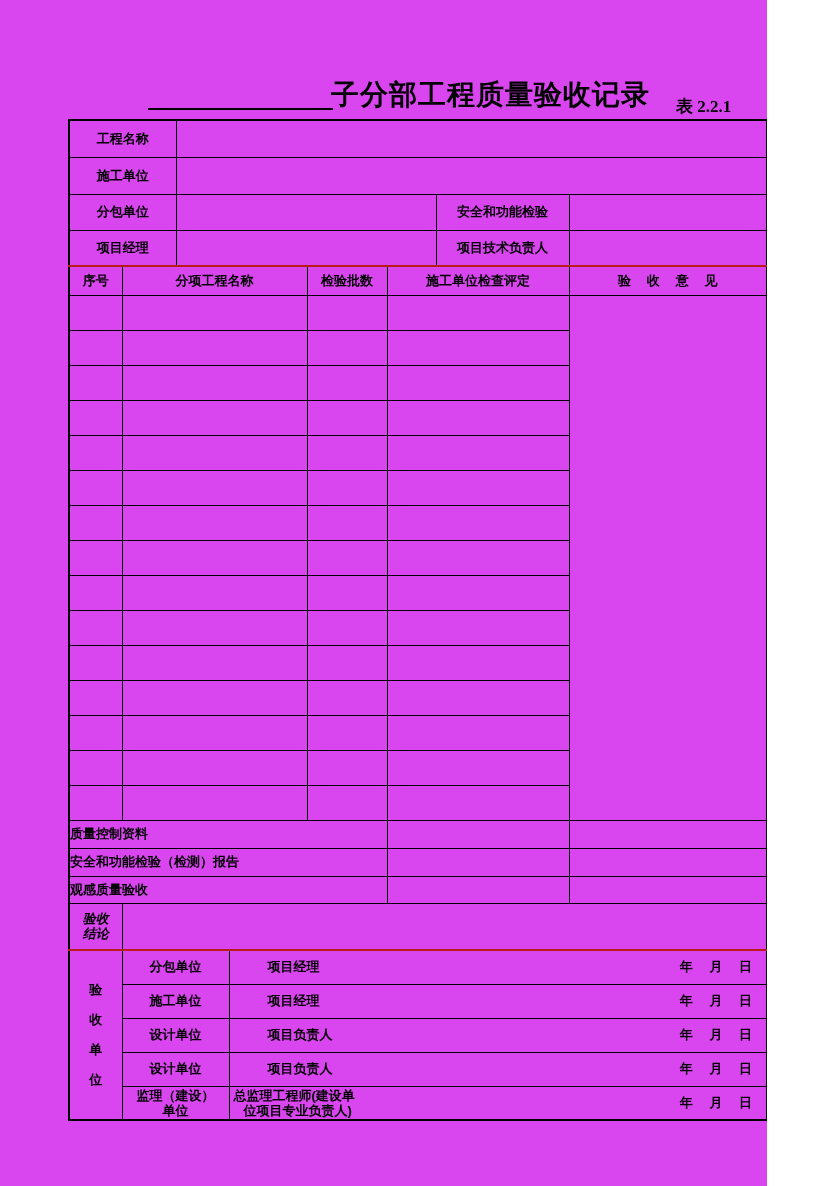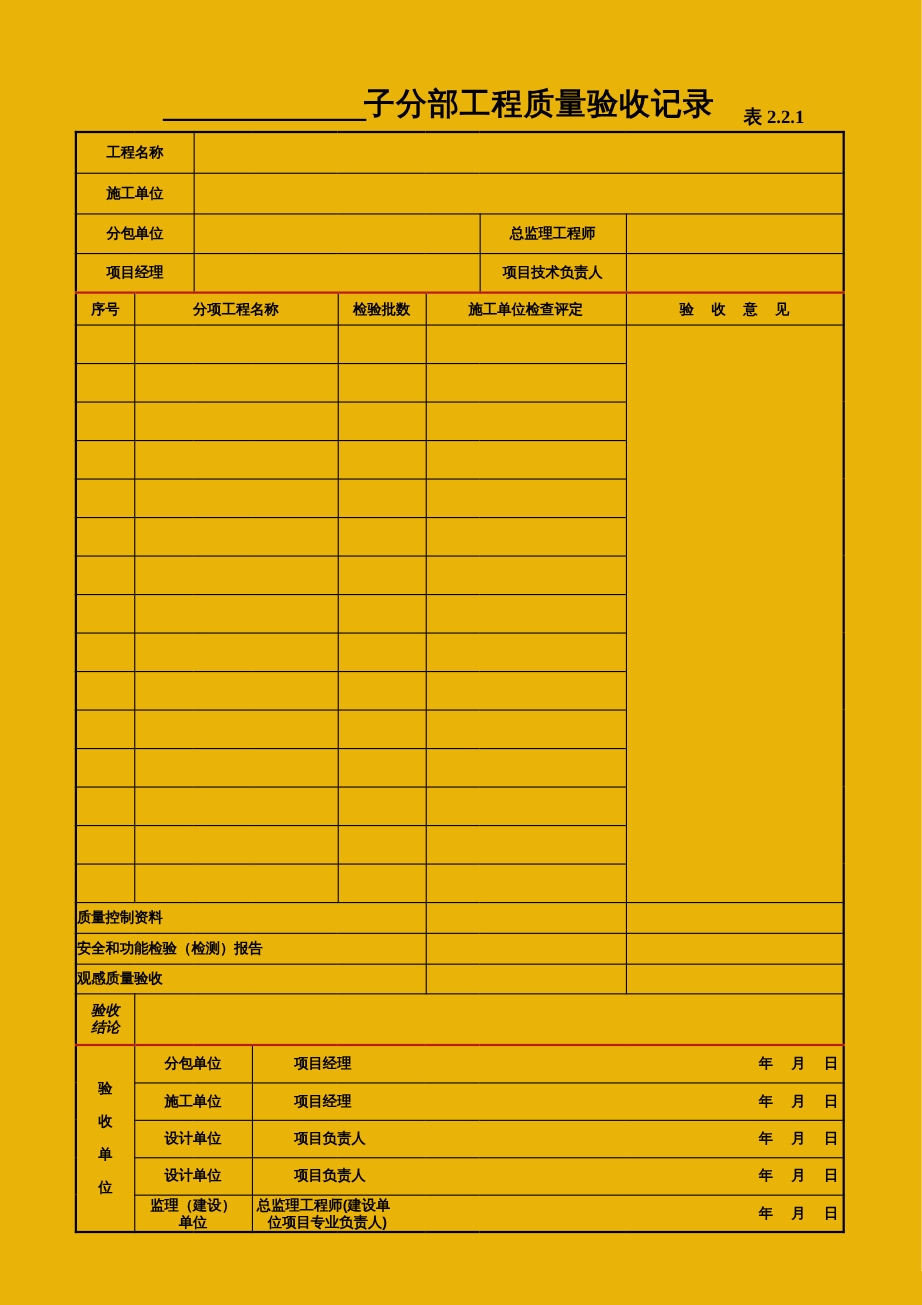--- a/index.html
+++ b/index.html
@@ -1,17 +1,17 @@
 <!DOCTYPE html>
 <html><head>
 <meta charset="utf-8">
 <style>
   html,body{margin:0;padding:0;background:#ffffff;}
   .page{
-    position:relative;width:838px;height:1186px;background:#eab308;
+    position:relative;width:767px;height:1186px;background:#d946ef;
     font-family:"Liberation Sans",sans-serif;color:#000;font-weight:bold;
     overflow:hidden;
   }
   .blank-line{position:absolute;left:148px;top:86px;width:185px;height:22px;border-bottom:2px solid #000;}
   .title{position:absolute;left:331px;top:76px;font-size:28px;letter-spacing:1px;white-space:nowrap;}
   .table-ref{position:absolute;left:676px;top:95px;font-size:17px;font-family:"Liberation Serif",serif;white-space:nowrap;}
 
   table.form{
     position:absolute;left:68px;top:119px;width:698px;
     border-collapse:collapse;table-layout:fixed;border:2px solid #000;
@@ -26,21 +26,21 @@
   tr.tt td{border-top:2px solid #b91c1c;}
   .c{text-align:center;}
   .pl{padding-left:8px;margin-left:20px;}
   .opinion-head{word-spacing:8px;font-family:Liberation Mono, monospace;}
   .concl{line-height:15px;font-style:italic;}
   .vstack{display:flex;flex-direction:column;align-items:center;gap:12px;font-size:13px;}
   .sigrow{display:flex;justify-content:space-between;align-items:center;width:100%;}
   .sig-name{padding-left:38px;white-space:nowrap;}
   .sig-name2{padding-left:4px;line-height:15px;white-space:nowrap;}
   .sig-name2 .ln2{padding-left:10px;}
-  .date{padding-right:4px;word-spacing:13px;white-space:nowrap;}
+  .date{padding-right:14px;word-spacing:13px;white-space:nowrap;}
   .unit2{line-height:15px;}
 </style>
 </head>
 <body>
 
 <div class="page">
 
   <div class="blank-line"></div>
   <div class="title">子分部工程质量验收记录</div>
   <div class="table-ref">表 2.2.1</div>
@@ -62,21 +62,21 @@
         <td colspan="2" class="c">工程名称</td>
         <td colspan="6"></td>
       </tr>
       <tr class="h37">
         <td colspan="2" class="c">施工单位</td>
         <td colspan="6"></td>
       </tr>
       <tr class="h36">
         <td colspan="2" class="c">分包单位</td>
         <td colspan="4"></td>
-        <td class="c">总监理工程师</td>
+        <td class="c">安全和功能检验</td>
         <td></td>
       </tr>
       <tr class="h36">
         <td colspan="2" class="c">项目经理</td>
         <td colspan="4"></td>
         <td class="c">项目技术负责人</td>
         <td></td>
       </tr>
       <tr class="h29 tt">
         <td class="c">序号</td>

